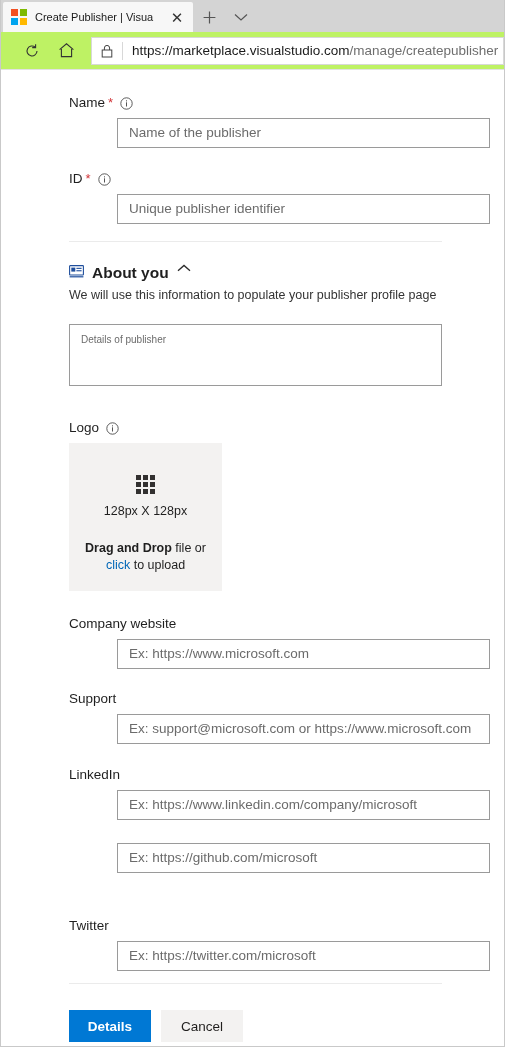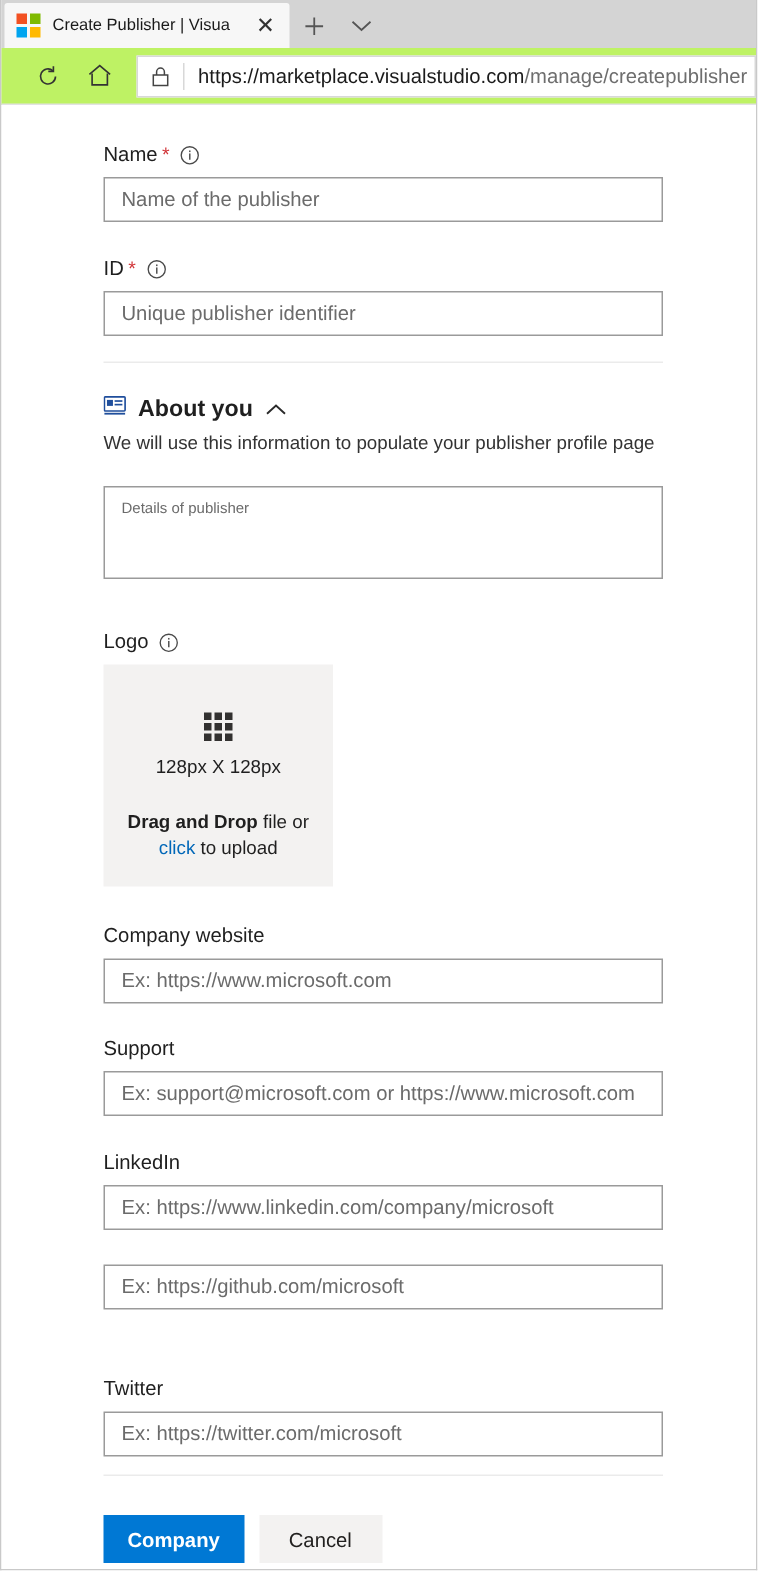--- a/index.html
+++ b/index.html
@@ -153,40 +153,40 @@
     height: 30px;
     border: 1px solid #9a9a9a;
     background: #fff;
     font-family: "Liberation Sans", sans-serif;
     font-size: 13.5px;
     color: #6b6b6b;
     padding: 0 0 0 11px;
     line-height: 28px;
     white-space: nowrap;
     overflow: visible;
+    margin-left: 48px;
   }
   .txt-area {
     width: 373px;
     height: 62px;
     border: 1px solid #9a9a9a;
     background: #fff;
     font-size: 10px;
     color: #6b6b6b;
     padding: 6px 0 0 11px;
     line-height: 18px;
   }
   .divider {
     width: 373px; height: 1px;
     background: #ebebeb;
   }
 
   
   #about-head {
     display: flex;
-    align-items: center;
     gap: 8px;
   }
   #about-title {
     font-size: 15.5px;
     font-weight: bold;
     color: #1f1f1f;
   }
   .chev {
     color: #333;
     display: inline-flex;
@@ -414,18 +414,18 @@
     <div class="field" style="position:absolute; left:68px; top:848px;">
       <div class="lbl">
         <span>Twitter</span>
       </div>
       <div class="txt-input">Ex: https://twitter.com/microsoft</div>
     </div>
 
     <div class="divider" style="position:absolute; left:68px; top:913px;"></div>
 
     <div id="btn-row" style="position:absolute; left:68px; top:940px;">
-      <button class="btn" id="create-button">Company</button>
+      <button class="btn" id="create-button">Details</button>
       <button class="btn" id="cancel-button">Cancel</button>
     </div>
 
   </div>
 </div>
 
 </body></html>

